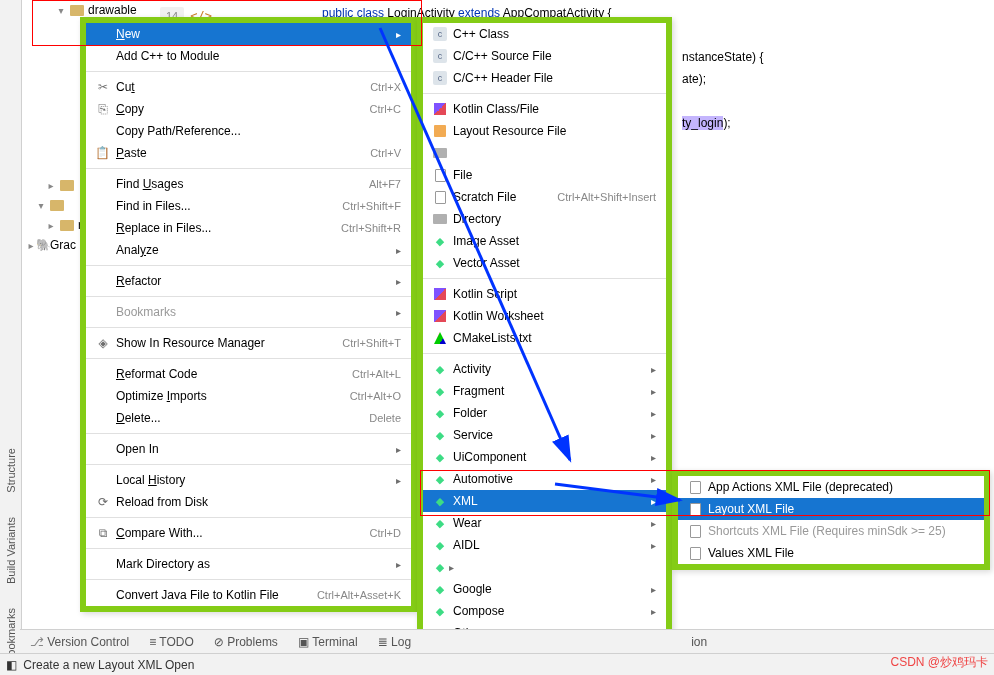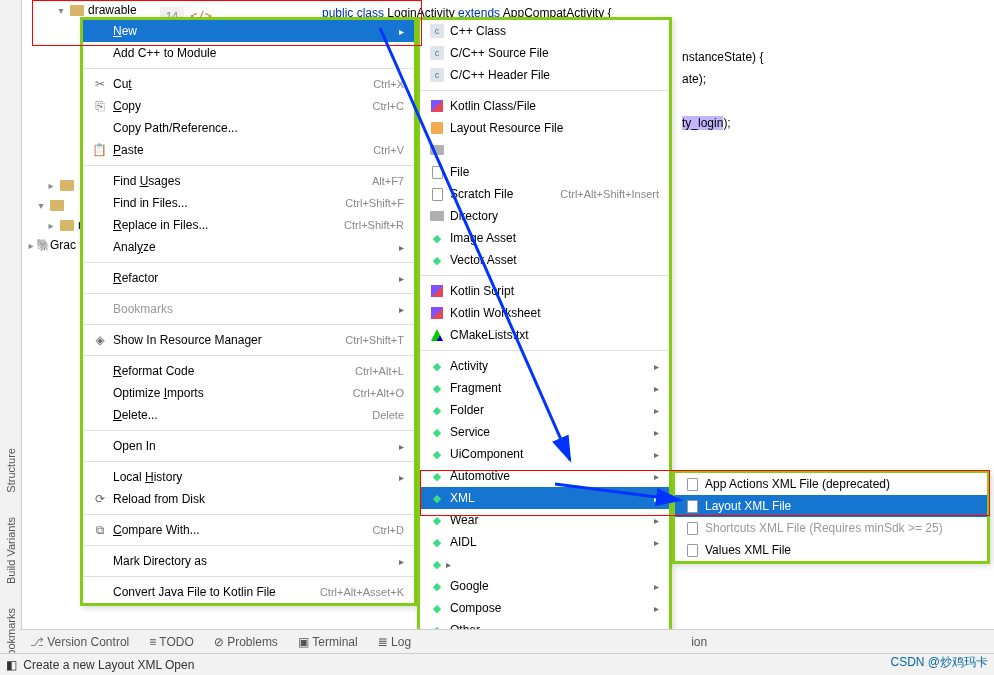--- a/index.html
+++ b/index.html
@@ -8,21 +8,21 @@
 .vert-tab { writing-mode: vertical-rl; transform: rotate(180deg); padding: 12px 3px; color: #555; font-size: 11px; }
 .tree-area { position: absolute; left: 22px; top: 0; width: 150px; height: 100%; background: #fff; }
 .tree-item { display: flex; align-items: center; height: 20px; padding-left: 4px; font-size: 12px; color: #000; }
 .tree-item.drawable { margin-left: 30px; }
 .chev { display: inline-block; width: 10px; text-align: center; color: #888; font-size: 10px; }
 .folder-icon { width: 14px; height: 11px; background: #d7b66a; border-radius: 1px; margin: 0 4px; display: inline-block; }
 .code-bg { position: absolute; left: 320px; right: 0; top: 0; height: 140px; font-family: Consolas, monospace; font-size: 13px; padding: 2px; }
 .code-line { white-space: pre; height: 22px; display: flex; align-items: center; }
 .kw { color: #0033b3; }
 .num-badge { display: inline-block; background: #f0f0f0; padding: 0 6px; height: 18px; line-height: 18px; border-radius: 2px; font-size: 11px; color: #888; }
-.menu { position: absolute; background: #fff; border: 3px solid #84cc16; box-shadow: 2px 2px 6px rgba(0,0,0,0.15); }
+.menu { position: absolute; background: #fff; border: 6px solid #84cc16; box-shadow: 2px 2px 6px rgba(0,0,0,0.15); }
 .menu1 { left: 80px; top: 17px; width: 337px; }
 .menu2 { left: 417px; top: 17px; width: 255px; }
 .menu3 { left: 672px; top: 470px; width: 318px; }
 .menu-item { display: flex; align-items: center; height: 22px; padding: 0 10px 0 8px; cursor: default; color: #000; }
 .menu-item.sel { background: #1675d1; color: #fff; }
 .menu-item.dis { color: #999; }
 .menu-item .icon { width: 18px; display: inline-flex; align-items: center; justify-content: center; color: #6e6e6e; }
 .menu-item .lbl { flex: 1; padding-left: 4px; }
 .menu-item .lbl u { text-decoration: underline; }
 .menu-item .short { color: #888; font-size: 11px; }
@@ -34,21 +34,21 @@
 .red2 { left: 420px; top: 470px; width: 570px; height: 46px; }
 .arrow-line { position: absolute; pointer-events: none; }
 .bottom-bar { position: absolute; left: 20px; right: 0; bottom: 22px; height: 24px; background: #f2f2f2; border-top: 1px solid #d0d0d0; display: flex; align-items: center; padding-left: 10px; gap: 20px; font-size: 12px; color: #555; }
 .status-bar { position: absolute; left: 0; right: 0; bottom: 0; height: 22px; background: #f2f2f2; border-top: 1px solid #d0d0d0; display: flex; align-items: center; padding-left: 6px; font-size: 12px; color: #333; }
 .android-icon { color: #3ddc84; font-size: 11px; }
 .kotlin-icon { display: inline-block; width: 12px; height: 12px; background: linear-gradient(135deg, #7f52ff 50%, #e44857 50%); }
 .c-icon { display: inline-block; width: 14px; height: 14px; background: #dde4ea; border-radius: 2px; font-size: 9px; line-height: 14px; text-align: center; color: #5a6b8a; }
 .folder-i { display: inline-block; width: 14px; height: 10px; background: #b0b0b0; border-radius: 1px; }
 .file-i { display: inline-block; width: 11px; height: 13px; background: #fff; border: 1px solid #999; border-radius: 1px; }
 .cmake-i { display: inline-block; width: 12px; height: 12px; background: linear-gradient(120deg, #cc0000 33%, #00cc00 33% 66%, #0000cc 66%); clip-path: polygon(50% 0, 0 100%, 100% 100%); }
-.watermark { position: absolute; right: 6px; bottom: 4px; color: #0369a1; font-size: 12px; }
+.watermark { position: absolute; right: 6px; bottom: 4px; color: #ef4444; font-size: 12px; }
 .sel-hl { background: #c4b5fd; }
 </style>
 </head>
 <body>
 
 <div class="vert-tabs">
   <div class="vert-tab">Structure</div>
   <div class="vert-tab">Build Variants</div>
   <div class="vert-tab">Bookmarks</div>
 </div>

